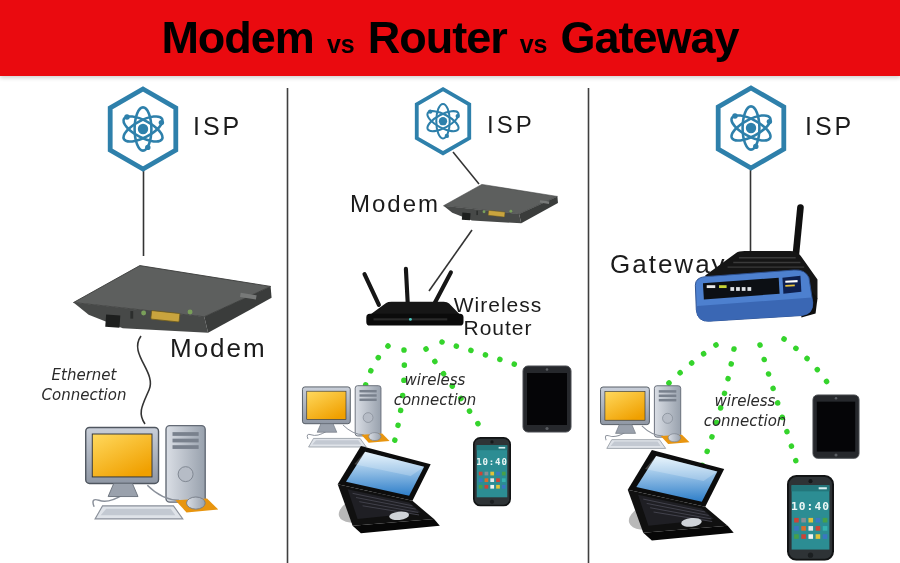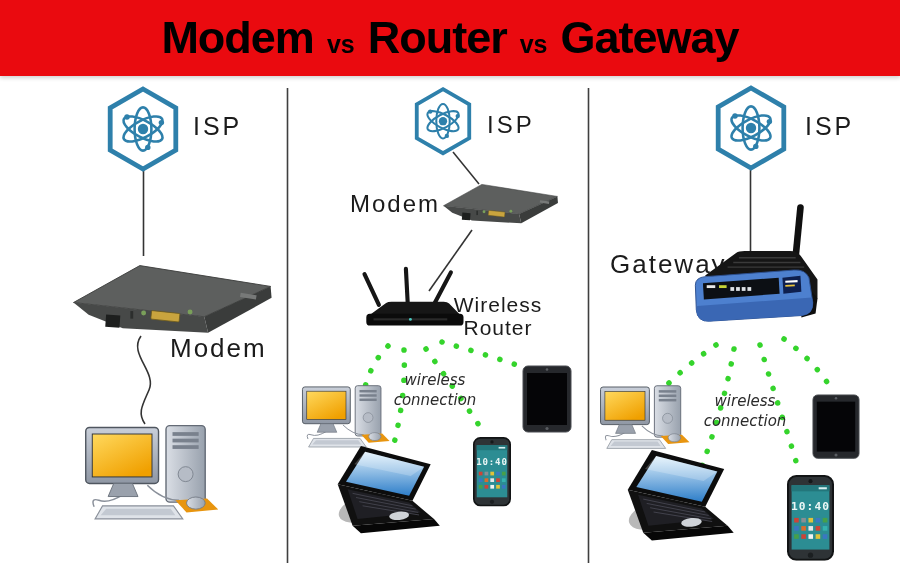--- a/index.html
+++ b/index.html
@@ -231,20 +231,24 @@
   <svg class="dev" viewBox="0 0 100 110" style="left:103px;top:85px;width:80px">
       <use href="#sym-isp"></use>
     </svg>
   <div class="label isp-label" style="left:193px;top:112px">ISP</div>
 
   <svg class="dev" viewBox="0 0 230 90" style="left:64px;top:258px;width:218px">
       <use href="#sym-modem"></use>
     </svg>
   <div class="label dev-label" style="left:170px;top:333px">Modem</div>
 
+  <div class="conn" style="left:28px;top:366px;width:112px">
+    <span>Ethernet</span>
+    <span>Connection</span>
+  </div>
 
   <svg class="dev" viewBox="0 0 150 112" style="left:82px;top:420px;width:140px">
       <use href="#sym-desktop"></use>
     </svg>
 
   <svg class="dev" viewBox="0 0 100 110" style="left:411px;top:86px;width:64px">
       <use href="#sym-isp"></use>
     </svg>
   <div class="label isp-label" style="left:487px;top:111px;font-size:24px">ISP</div>
 

